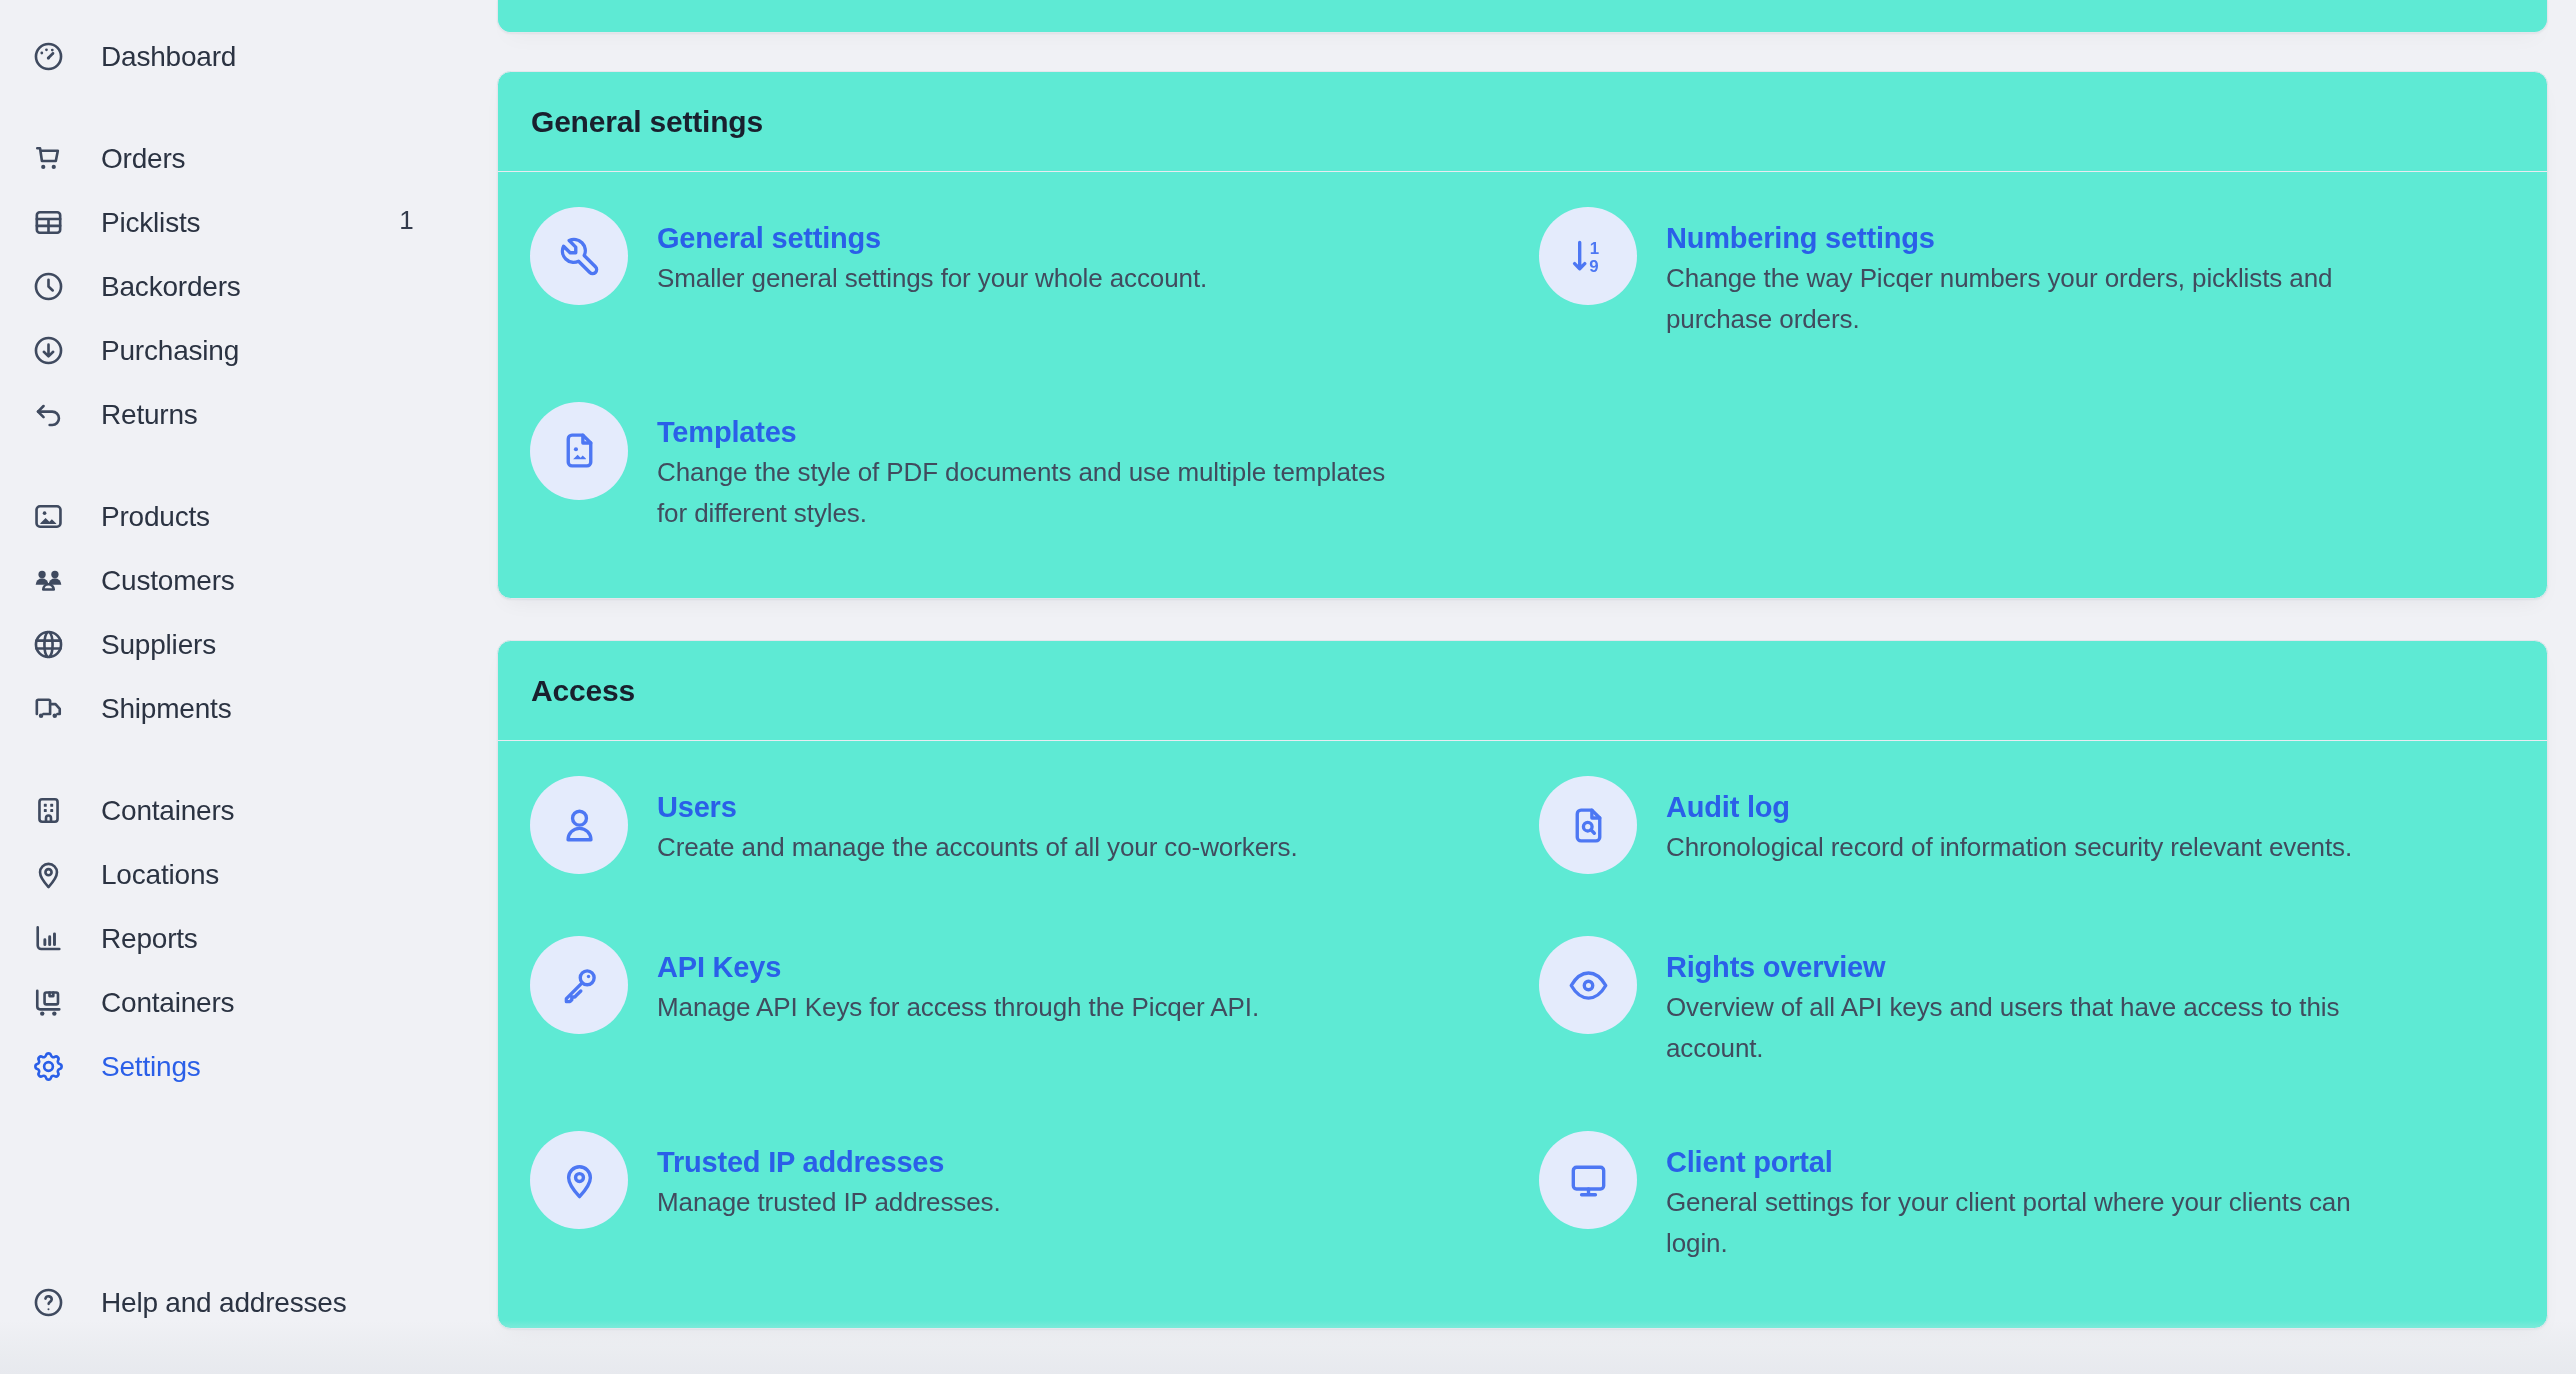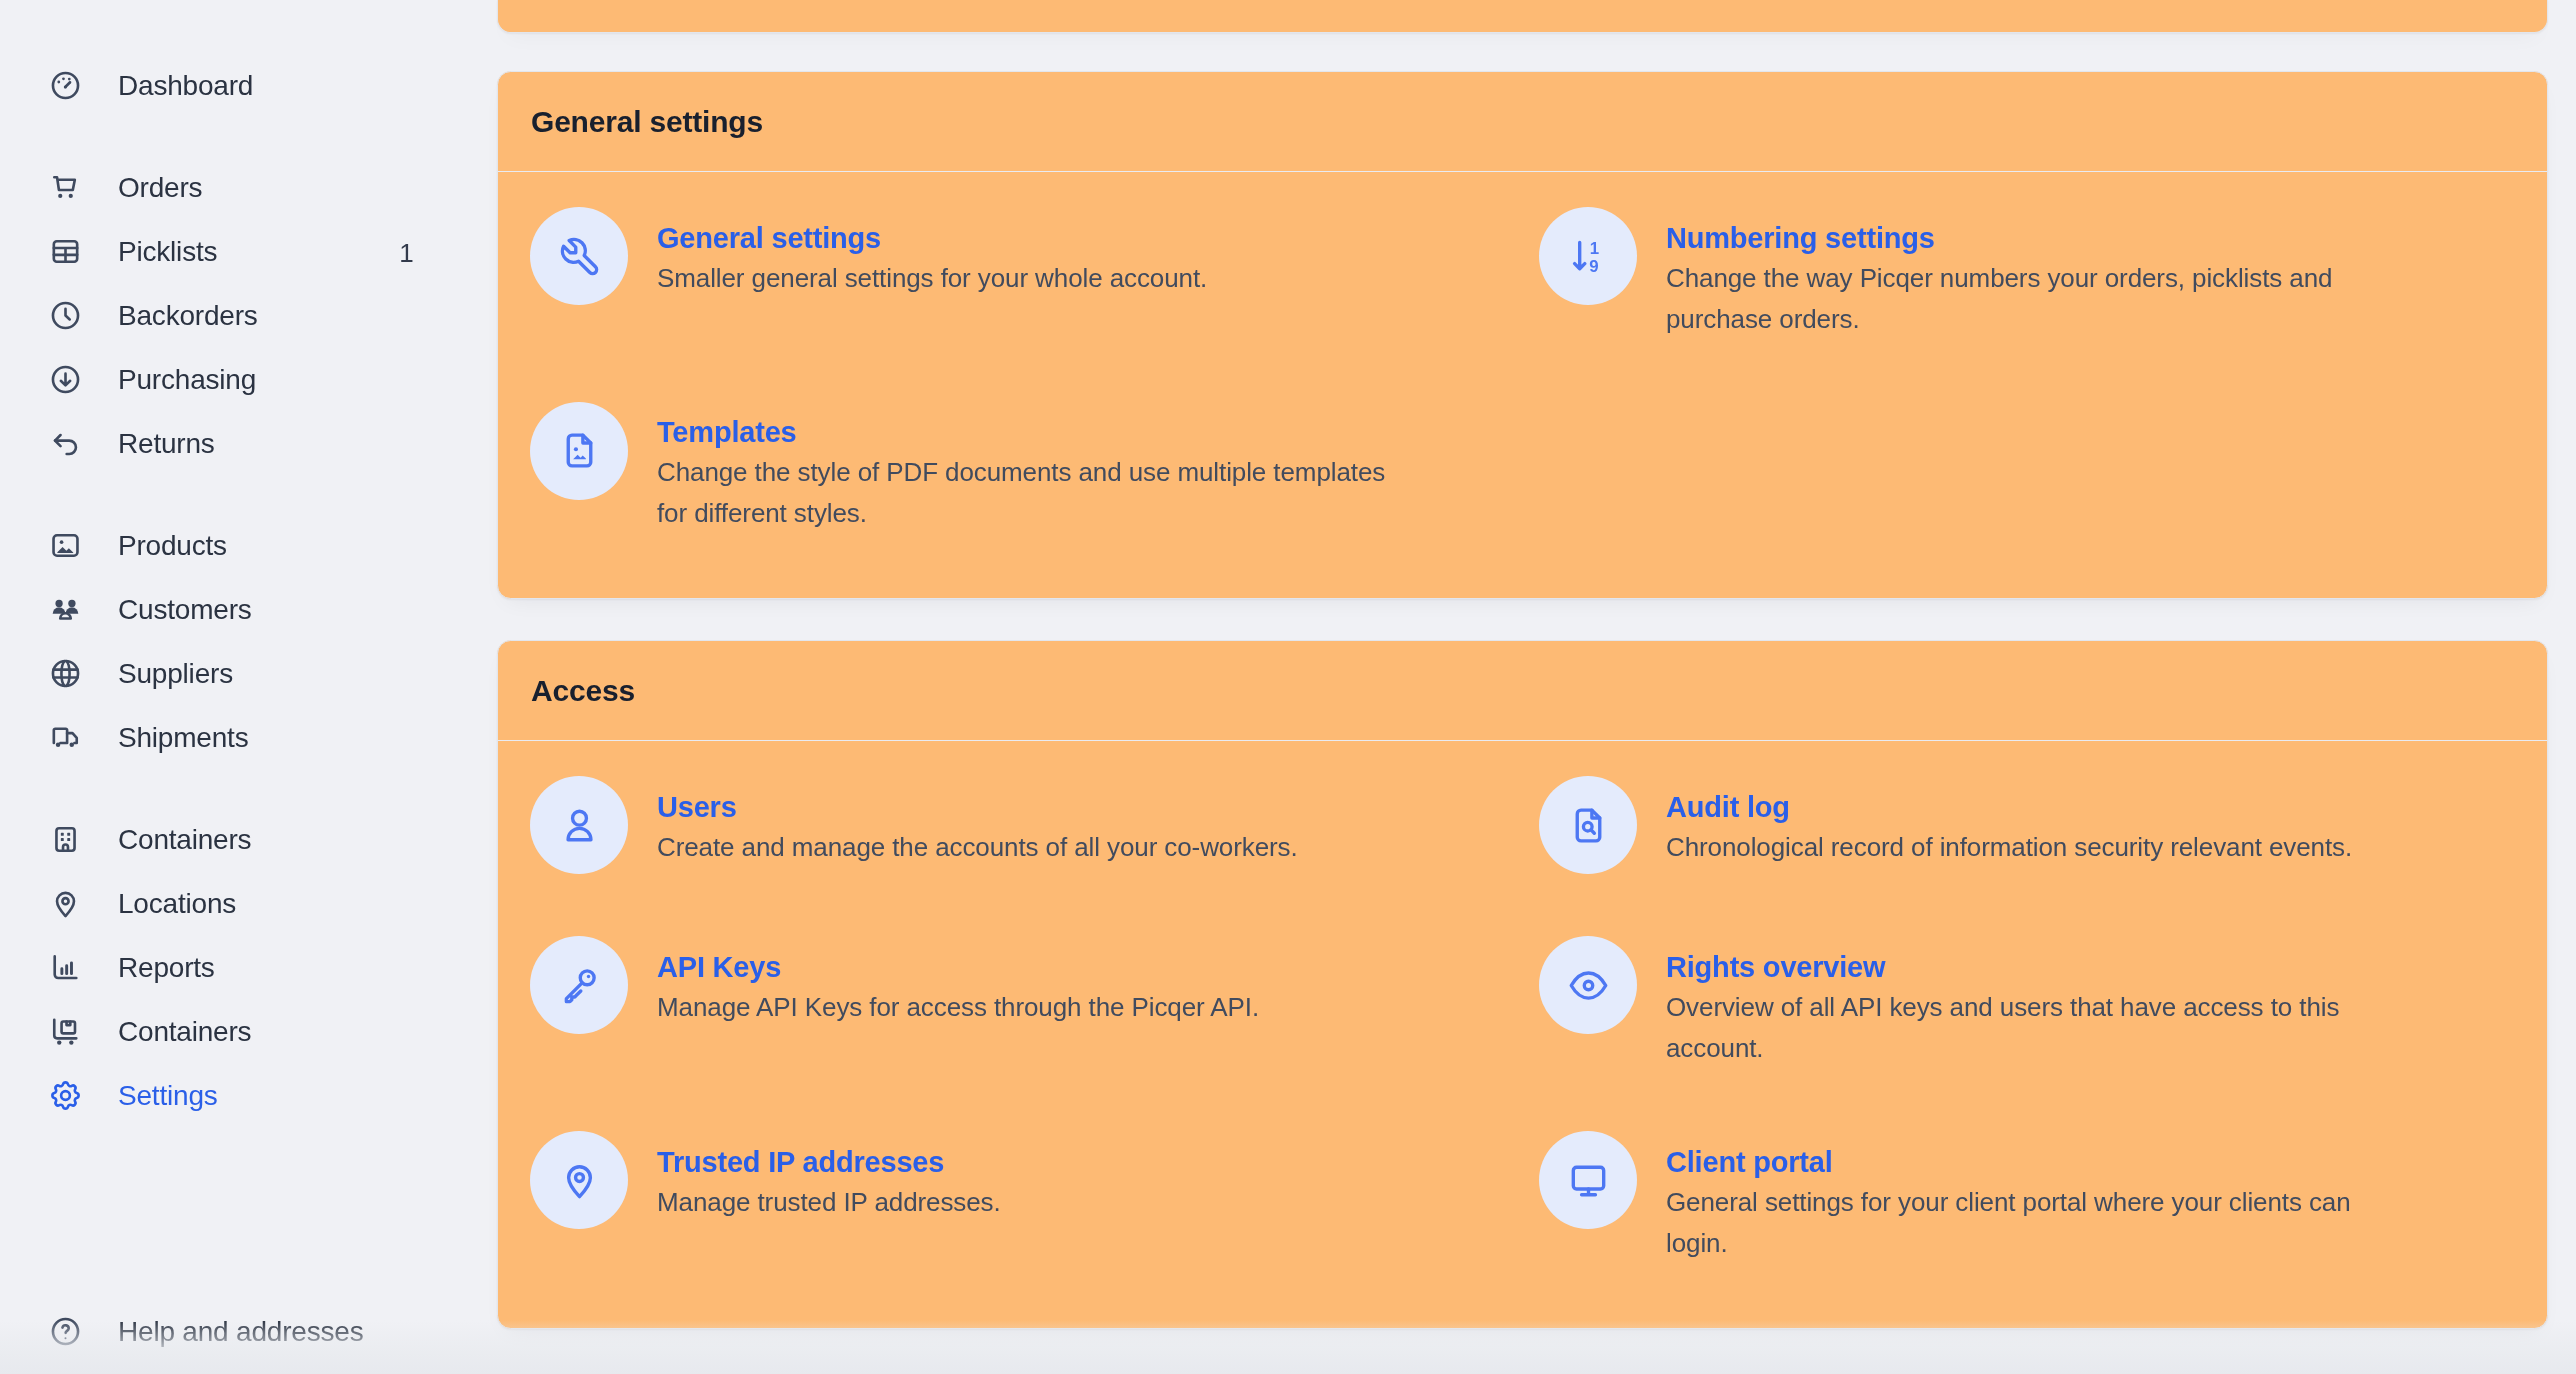--- a/index.html
+++ b/index.html
@@ -6,33 +6,33 @@
   body{
     width:2576px;height:1375px;overflow:hidden;position:relative;
     background:#f0f1f5;color:#2c3444;
     font-family:"Liberation Sans", sans-serif;
   }
   .app{display:flex;width:100%;height:100%}
 
   
   .sidebar{width:497px;flex:none;position:relative;padding-top:39px;box-sizing:border-box}
   .nav-group{margin-bottom:38px}
-  .nav-item{height:64px;display:flex;align-items:flex-end;padding:0 59px 0 48px;cursor:pointer;box-sizing:border-box}
+  .nav-item{height:64px;display:flex;align-items:flex-start;padding:0 59px 0 31px;cursor:pointer;box-sizing:border-box}
   .nav-icon{width:35px;height:35px;color:#3f4a5f;flex:none;display:flex}
   .nav-icon svg{width:35px;height:35px}
   .nav-label{margin-left:35px;font-size:28px;line-height:35px;color:#2b3342;letter-spacing:-0.2px;white-space:nowrap}
   .nav-item.active .nav-icon,.nav-item.active .nav-label{color:#2a5fe8}
   .nav-badge{margin-left:auto;font-size:26px;color:#333b4c;padding-right:24.4px}
   .sidebar-bottom{position:absolute;left:0;right:0;bottom:26px}
   .sidebar-bottom .nav-item{height:64px}
 
   
   .content{flex:1;padding-right:28px;box-sizing:border-box}
   .card{
-    background:#fdba74;border:1px solid #e3e6ec;border-radius:13.7px;
+    background:#5eead4;border:1px solid #e3e6ec;border-radius:13.7px;
     box-shadow:0 1px 2px rgba(16,24,40,.05), 0 9.8px 23.4px -11.7px rgba(16,24,40,.08);
   }
   .card-partial{height:32px;border-top:none;border-radius:0 0 13.7px 13.7px;margin-bottom:38px}
   .settings-card{margin-bottom:41px}
   .card-header{height:100px;display:flex;align-items:center;padding-left:33px;border-bottom:1px solid #e9ebf1;box-sizing:border-box}
   .card-title{font-size:30px;font-weight:700;color:#19202e;letter-spacing:-0.2px}
   .card-body{display:grid;grid-template-columns:1009px 1fr;row-gap:62px;padding:35px 34px 64px 32px}
   .setting-item{display:flex;gap:29px}
   .icon-circle{
     width:98px;height:98px;border-radius:50%;background:#e4ebfc;color:#4d77f3;

